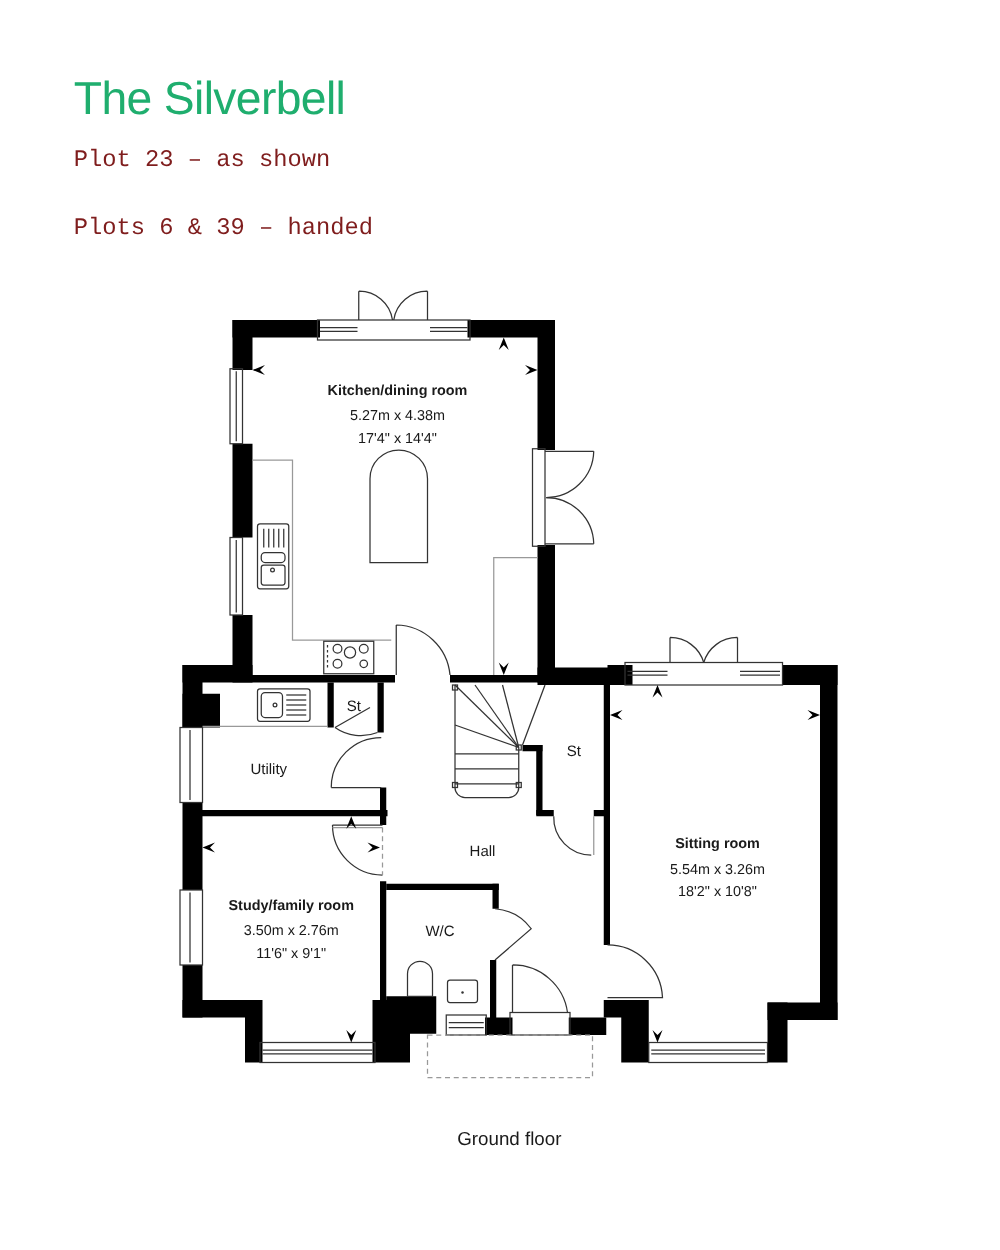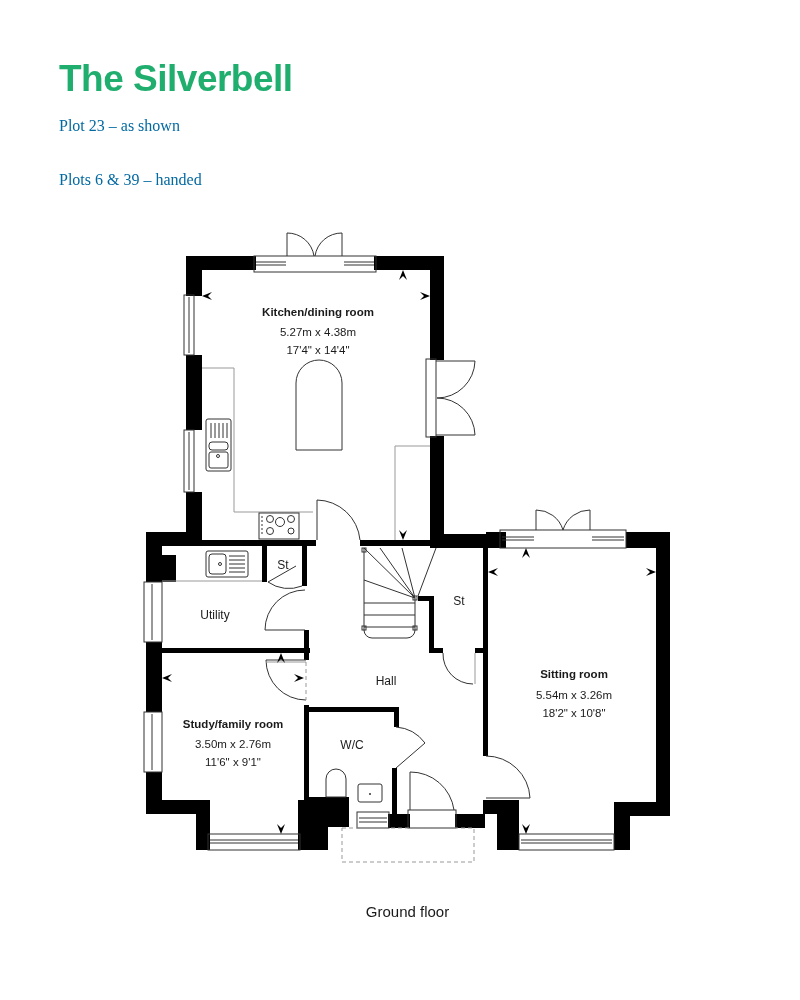--- a/index.html
+++ b/index.html
@@ -1,18 +1,18 @@
 <!DOCTYPE html>
 <html><head>
   <meta charset="utf-8">
   <style>
     html, body { margin: 0; padding: 0; background: #ffffff; }
     body { width: 800px; height: 1000px; position: relative; overflow: hidden; font-family: "Liberation Sans", sans-serif; color: #1a1a1a; }
-    .title { position: absolute; left: 59px; top: 58px; font-size: 37px; font-weight: 700; color: #1fae6e; letter-spacing: -0.5px; font-family: "Liberation Sans", sans-serif; margin: 0; }
-    .subline { position: absolute; left: 59px; font-size: 16px; color: #0369a1; font-family: Liberation Serif, serif; }
+    .title { position: absolute; left: 59px; top: 58px; font-size: 37px; font-weight: 400; color: #1fae6e; letter-spacing: -0.5px; font-family: "Liberation Sans", sans-serif; margin: 0; }
+    .subline { position: absolute; left: 59px; font-size: 19px; color: #7f1d1d; font-family: Liberation Mono, monospace; }
     .sub1 { top: 117px; }
     .sub2 { top: 148px; margin-top: 23px; }
     .caption { position: absolute; left: 0; width: 815px; top: 903px; text-align: center; font-size: 15px; color: #1a1a1a; }
     svg.plan { position: absolute; left: 0; top: 0; }
     .room-name { font-family: "Liberation Sans", sans-serif; font-weight: 700; font-size: 11.5px; fill: #1a1a1a; }
     .room-dim { font-family: "Liberation Sans", sans-serif; font-size: 11.5px; fill: #1a1a1a; }
     .room-label { font-family: "Liberation Sans", sans-serif; font-size: 12px; fill: #1a1a1a; }
     .wall { fill: #000; }
     .thin { fill: none; stroke: #333; stroke-width: 1; }
     .grey { fill: none; stroke: #999; stroke-width: 1; }

